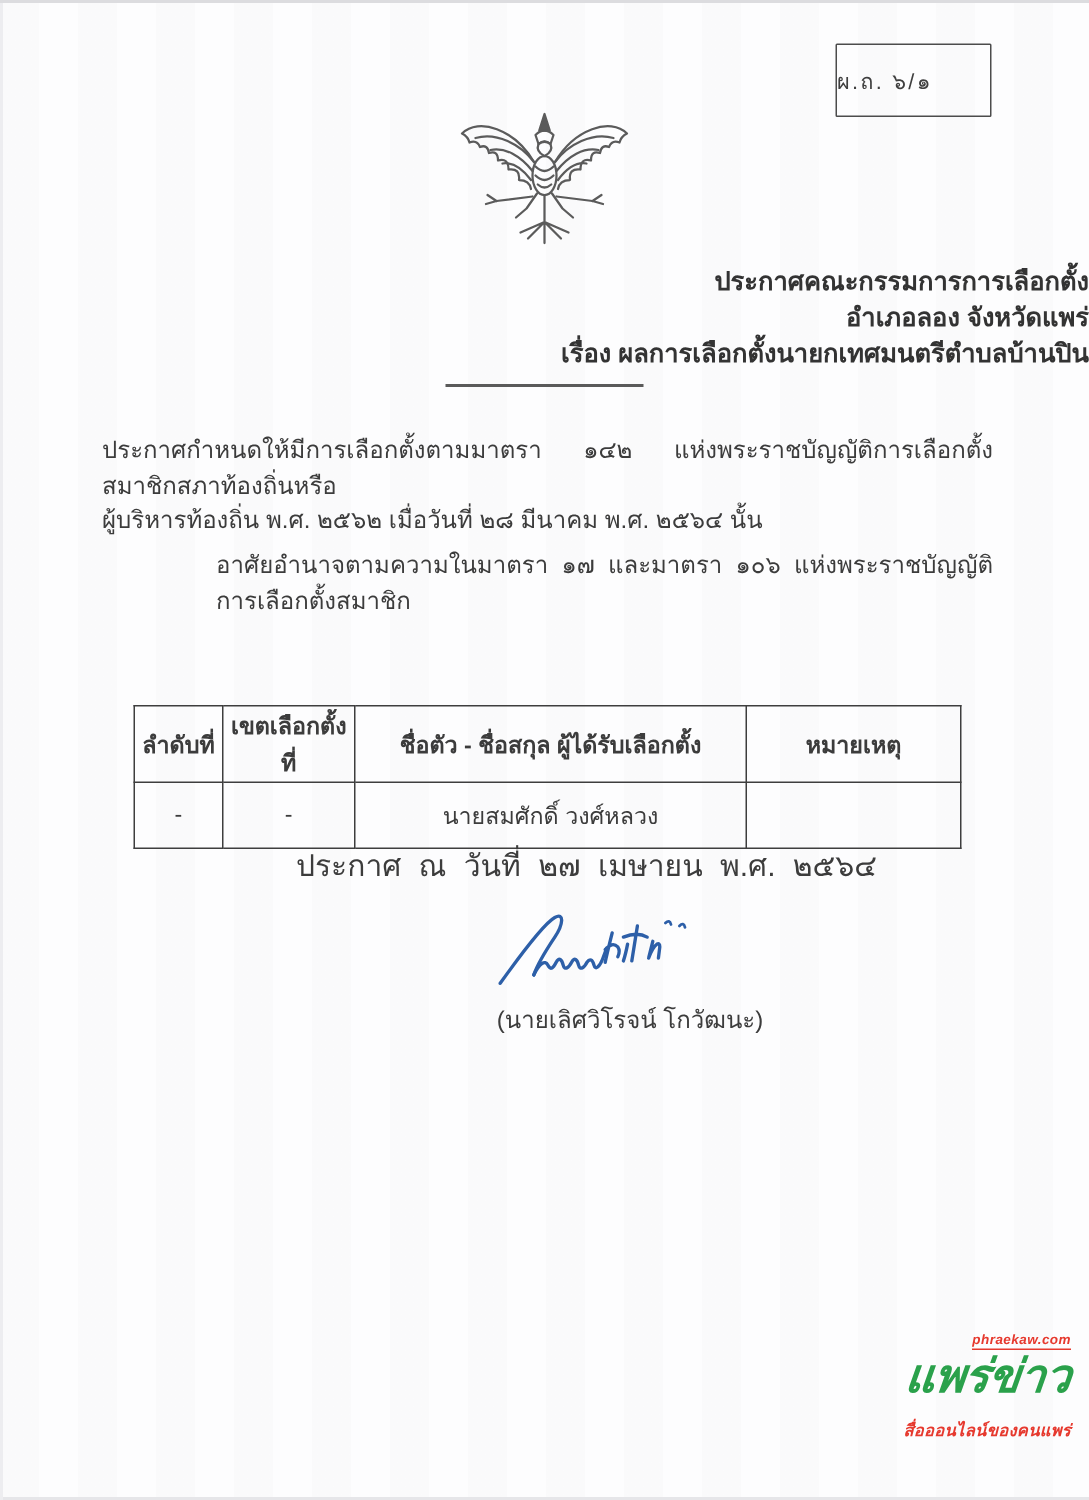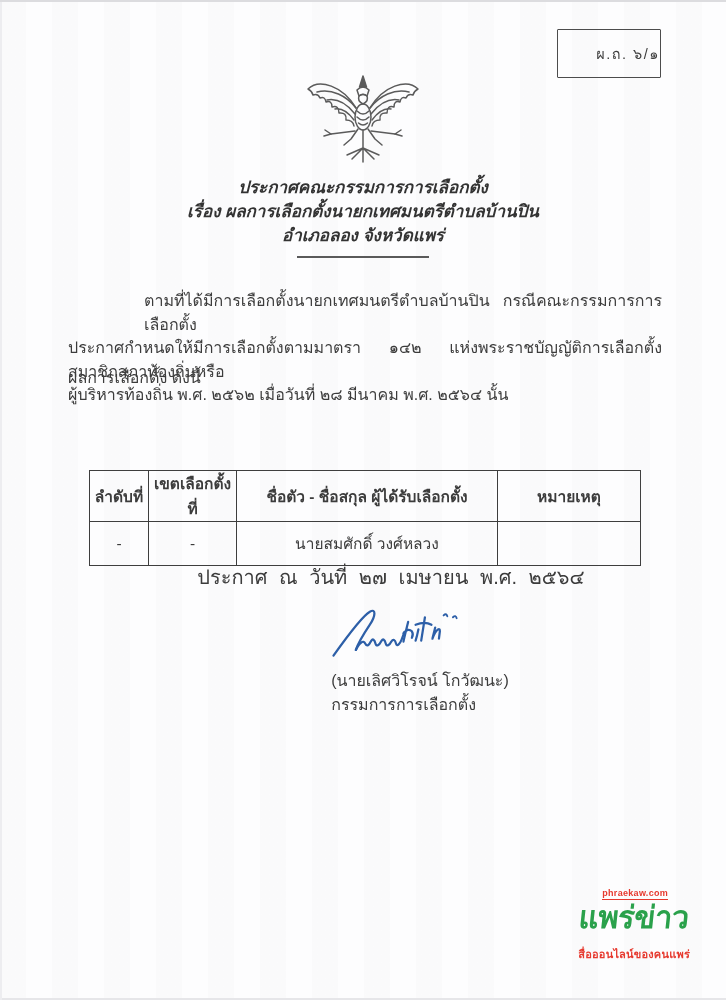--- a/index.html
+++ b/index.html
@@ -12,30 +12,30 @@
       repeating-linear-gradient(90deg, rgba(0,0,0,0.012) 0 26px, rgba(255,255,255,0) 26px 52px),
       #fdfdfe;
     box-shadow: inset 0 2px 0 #dcdcdf, inset 2px 0 0 #ededf0, inset 0 -2px 0 #e6e6e9;
     overflow:hidden;
     font-family:"Liberation Sans","DejaVu Sans",sans-serif;
     color:var(--ink,#3a3a3a);
   }
   .form-code-box{
     position:absolute;left:557px;top:29px;width:102px;height:47px;
     border:1.2px solid #4c4c4c;border-radius:1px;
-    display:flex;align-items:center;justify-content:flex-end;
+    display:flex;align-items:center;justify-content:flex-start;
     font-size:14.5px;letter-spacing:1.5px;color:#3f3f3f;
   }
   .emblem{
     position:absolute;top:74px;left:50%;transform:translateX(-50%);
     width:120px;height:96px;color:#5b5b5b;
   }
   .title-block{
     position:absolute;top:176px;left:0;width:100%;
-    text-align:center;font-size:17px;line-height:24px;font-weight:600;color:#333;font-style:italic;
+    text-align:right;font-size:17px;line-height:24px;font-weight:600;color:#333;
   }
   .divider{
     position:absolute;top:256px;left:50%;transform:translateX(-50%);
     width:132px;height:2px;background:#5a5a5a;
   }
   .para{
     position:absolute;left:68px;width:594px;
     font-size:16px;line-height:23.5px;color:#3c3c3c;
   }
   .para .line{display:block;}
@@ -61,22 +61,23 @@
   }
   .signature{
     position:absolute;left:326px;top:604px;width:140px;height:62px;
     color:var(--sig-blue,#2d5fa8);
   }
   .signer-block{
     position:absolute;top:669px;left:420px;transform:translateX(-50%);
     text-align:left;font-size:16px;line-height:24px;color:#3c3c3c;white-space:nowrap;
   }
   .watermark{
-    position:absolute;right:36px;bottom:40px;text-align:center;line-height:1;
+    position:absolute;right:12px;bottom:40px;text-align:right;line-height:1;
     font-family:"Liberation Sans","DejaVu Sans",sans-serif;
+    font-style:italic;
   }
   .wm-site{
     color:var(--wm-red,#e6392e);font-size:9px;font-weight:700;letter-spacing:.3px;
     border-bottom:1.5px solid var(--wm-red,#e6392e);display:inline-block;padding-bottom:1px;margin-left:2px;
   }
   .wm-name{
     color:var(--wm-green,#2aa14b);font-size:31px;font-weight:800;
     transform:skewX(-6deg);display:block;margin-top:2px;letter-spacing:-.5px;
   }
   .wm-tagline{
@@ -111,34 +112,33 @@
       <path d="M54 37 Q60 43 66 37 M54 43 Q60 49 66 43 M55.5 49 Q60 53 64.5 49"></path>
       <path d="M28 60 L52 57 M92 60 L68 57"></path>
       <path d="M28 60 l-6 -4 M28 60 l-7 2 M92 60 l6 -4 M92 60 l7 2"></path>
       <path d="M55 55 L48 65 L41 71 M65 55 L72 65 L79 71"></path>
       <path d="M60 56 L60 74 M60 74 L49 85 M60 74 L60 88 M60 74 L71 85 M60 74 L44 81 M60 74 L76 81"></path>
     </g>
   </svg>
 
   <div class="title-block">
     <div>ประกาศคณะกรรมการการเลือกตั้ง</div>
+    <div>อำเภอลอง จังหวัดแพร่</div>
     <div>เรื่อง ผลการเลือกตั้งนายกเทศมนตรีตำบลบ้านปิน</div>
-    <div>อำเภอลอง จังหวัดแพร่</div>
   </div>
 
   <div class="divider"></div>
 
   <div class="para p1">
-    <span class="line indent just">ตามที่ได้มีการเลือกตั้งนายกเทศมนตรีตำบลบ้านปิน กรณีคณะกรรมการการเลือกตั้ง</span>
     <span class="line just">ประกาศกำหนดให้มีการเลือกตั้งตามมาตรา ๑๔๒ แห่งพระราชบัญญัติการเลือกตั้งสมาชิกสภาท้องถิ่นหรือ</span>
     <span class="line">ผู้บริหารท้องถิ่น พ.ศ. ๒๕๖๒  เมื่อวันที่ ๒๘ มีนาคม พ.ศ. ๒๕๖๔ นั้น</span>
   </div>
 
   <div class="para p2">
-    <span class="line">ผลการเลือกตั้ง ดังนี้</span>
+    <span class="line indent just">อาศัยอำนาจตามความในมาตรา ๑๗ และมาตรา ๑๐๖ แห่งพระราชบัญญัติการเลือกตั้งสมาชิก</span>
   </div>
 
   <table class="results">
     <colgroup>
       <col class="col1">
         <col class="col2">
         <col class="col3">
         <col class="col4">
     </colgroup>
     <thead>
@@ -168,21 +168,20 @@
       <path d="M88 18 C86 26 84 34 83 39 M83 30 Q88 24 92 28 Q94 31 92 35"></path>
       <path d="M99 26 C98 31 97 35 96 38"></path>
       <path d="M106 13 L102 38 M96 21 Q106 17 113 21"></path>
       <path d="M117 24 Q115 32 114 36 Q117 28 120 26 Q122 25 122 28 L121 36"></path>
       <path d="M126 11 Q129 8 130 12 M136 13 Q139 10 140 14" stroke-width="2"></path>
     </g>
   </svg>
 
   <div class="signer-block">
     <div>(นายเลิศวิโรจน์ โกวัฒนะ)</div>
-    <div>กรรมการการเลือกตั้ง</div>
   </div>
 
   <div class="watermark">
     <span class="wm-site">phraekaw.com</span>
     <span class="wm-name">แพร่ข่าว</span>
     <span class="wm-tagline">สื่อออนไลน์ของคนแพร่</span>
   </div>
 
 </div>
 

